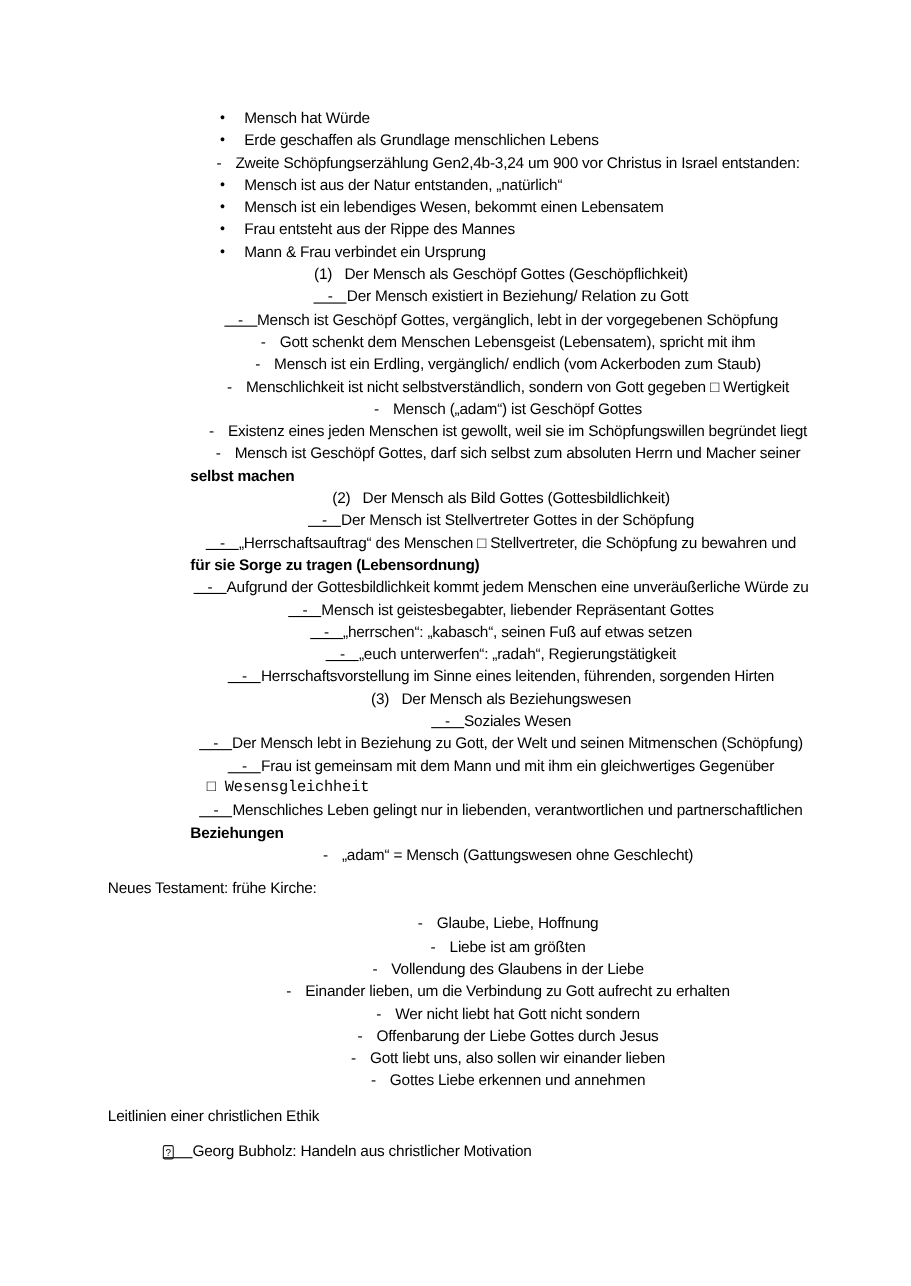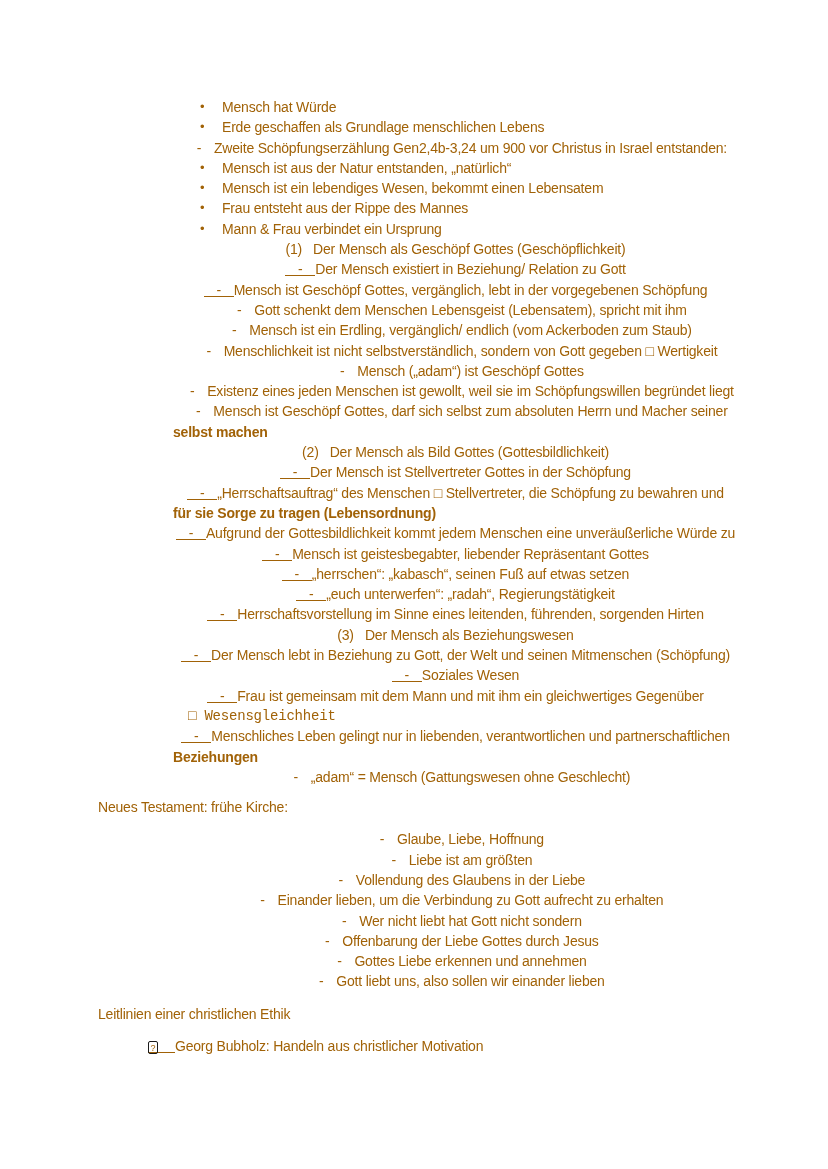--- a/index.html
+++ b/index.html
@@ -1,21 +1,21 @@
 <!DOCTYPE html>
 <html><head>
 <meta charset="utf-8">
 <style>
   * { margin:0; padding:0; box-sizing:border-box; }
   html, body { background:#ffffff; }
   .page {
     position:relative;
     width:828px; height:1169px;
     background:#ffffff;
-    color:#a16207;
+    color:#000000;
     font-family:"Liberation Sans","DejaVu Sans",sans-serif;
     font-size:14px;
     letter-spacing:-0.2px;
     padding:97px 60px 0 98px;
     overflow:hidden;
   }
   .line { line-height:20.3px; height:20.3px; white-space:pre; }
   .line.bullet2 { padding-left:102px; }
   .line.dash1, .line.dash1_underlined, .line.heading_numbered { padding-left:45px;text-align:center; }
   .line.tofu_bullet { padding-left:50px; }
@@ -62,36 +62,36 @@
       <div class="line heading_numbered"><span class="u">(2)&nbsp;&nbsp;&nbsp;Der Mensch als Bild Gottes (Gottesbildlichkeit)</span></div>
       <div class="line dash1_underlined"><span class="marker md mu">-</span><span class="text">Der Mensch ist Stellvertreter Gottes in der Schöpfung</span></div>
       <div class="line dash1_underlined"><span class="marker md mu">-</span><span class="text">„Herrschaftsauftrag“ des Menschen □ Stellvertreter, die Schöpfung zu bewahren und</span></div>
       <div class="line continuation"><span class="text">für sie Sorge zu tragen (Lebensordnung)</span></div>
       <div class="line dash1_underlined"><span class="marker md mu">-</span><span class="text">Aufgrund der Gottesbildlichkeit kommt jedem Menschen eine unveräußerliche Würde zu</span></div>
       <div class="line dash1_underlined"><span class="marker md mu">-</span><span class="text">Mensch ist geistesbegabter, liebender Repräsentant Gottes</span></div>
       <div class="line dash1_underlined"><span class="marker md mu">-</span><span class="text">„herrschen“: „kabasch“, seinen Fuß auf etwas setzen</span></div>
       <div class="line dash1_underlined"><span class="marker md mu">-</span><span class="text">„euch unterwerfen“: „radah“, Regierungstätigkeit</span></div>
       <div class="line dash1_underlined"><span class="marker md mu">-</span><span class="text">Herrschaftsvorstellung im Sinne eines leitenden, führenden, sorgenden Hirten</span></div>
       <div class="line heading_numbered"><span class="u">(3)&nbsp;&nbsp;&nbsp;Der Mensch als Beziehungswesen</span></div>
+      <div class="line dash1_underlined"><span class="marker md mu">-</span><span class="text">Soziales Wesen</span></div>
       <div class="line dash1_underlined"><span class="marker md mu">-</span><span class="text">Der Mensch lebt in Beziehung zu Gott, der Welt und seinen Mitmenschen (Schöpfung)</span></div>
-      <div class="line dash1_underlined"><span class="marker md mu">-</span><span class="text">Soziales Wesen</span></div>
       <div class="line dash1_underlined"><span class="marker md mu">-</span><span class="text">Frau ist gemeinsam mit dem Mann und mit ihm ein gleichwertiges Gegenüber</span></div>
       <div class="line continuation_indent"><span class="text">□ Wesensgleichheit</span></div>
       <div class="line dash1_underlined"><span class="marker md mu">-</span><span class="text">Menschliches Leben gelingt nur in liebenden, verantwortlichen und partnerschaftlichen</span></div>
       <div class="line continuation"><span class="text">Beziehungen</span></div>
       <div class="line dash1"><span class="marker md">-</span><span class="text">„adam“ = Mensch (Gattungswesen ohne Geschlecht)</span></div>
       <div class="gap gap-s"></div>
       <div class="line heading"><span class="u">Neues Testament: frühe Kirche:</span></div>
       <div class="gap gap-m"></div>
       <div class="line dash1"><span class="marker md">-</span><span class="text">Glaube, Liebe, Hoffnung</span></div>
       <div class="line dash1"><span class="marker md">-</span><span class="text">Liebe ist am größten</span></div>
       <div class="line dash1"><span class="marker md">-</span><span class="text">Vollendung des Glaubens in der Liebe</span></div>
       <div class="line dash1"><span class="marker md">-</span><span class="text">Einander lieben, um die Verbindung zu Gott aufrecht zu erhalten</span></div>
       <div class="line dash1"><span class="marker md">-</span><span class="text">Wer nicht liebt hat Gott nicht sondern</span></div>
       <div class="line dash1"><span class="marker md">-</span><span class="text">Offenbarung der Liebe Gottes durch Jesus</span></div>
+      <div class="line dash1"><span class="marker md">-</span><span class="text">Gott liebt uns, also sollen wir einander lieben</span></div>
       <div class="line dash1"><span class="marker md">-</span><span class="text">Gottes Liebe erkennen und annehmen</span></div>
-      <div class="line dash1"><span class="marker md">-</span><span class="text">Gott liebt uns, also sollen wir einander lieben</span></div>
       <div class="gap gap-m"></div>
       <div class="line heading"><span class="u">Leitlinien einer christlichen Ethik</span></div>
       <div class="gap gap-m"></div>
       <div class="line tofu_bullet"><span class="marker mt mu"><span class="tofu">?</span></span><span class="text">Georg Bubholz: Handeln aus christlicher Motivation</span></div>
     </div>
 </div>
 
 </body></html>

